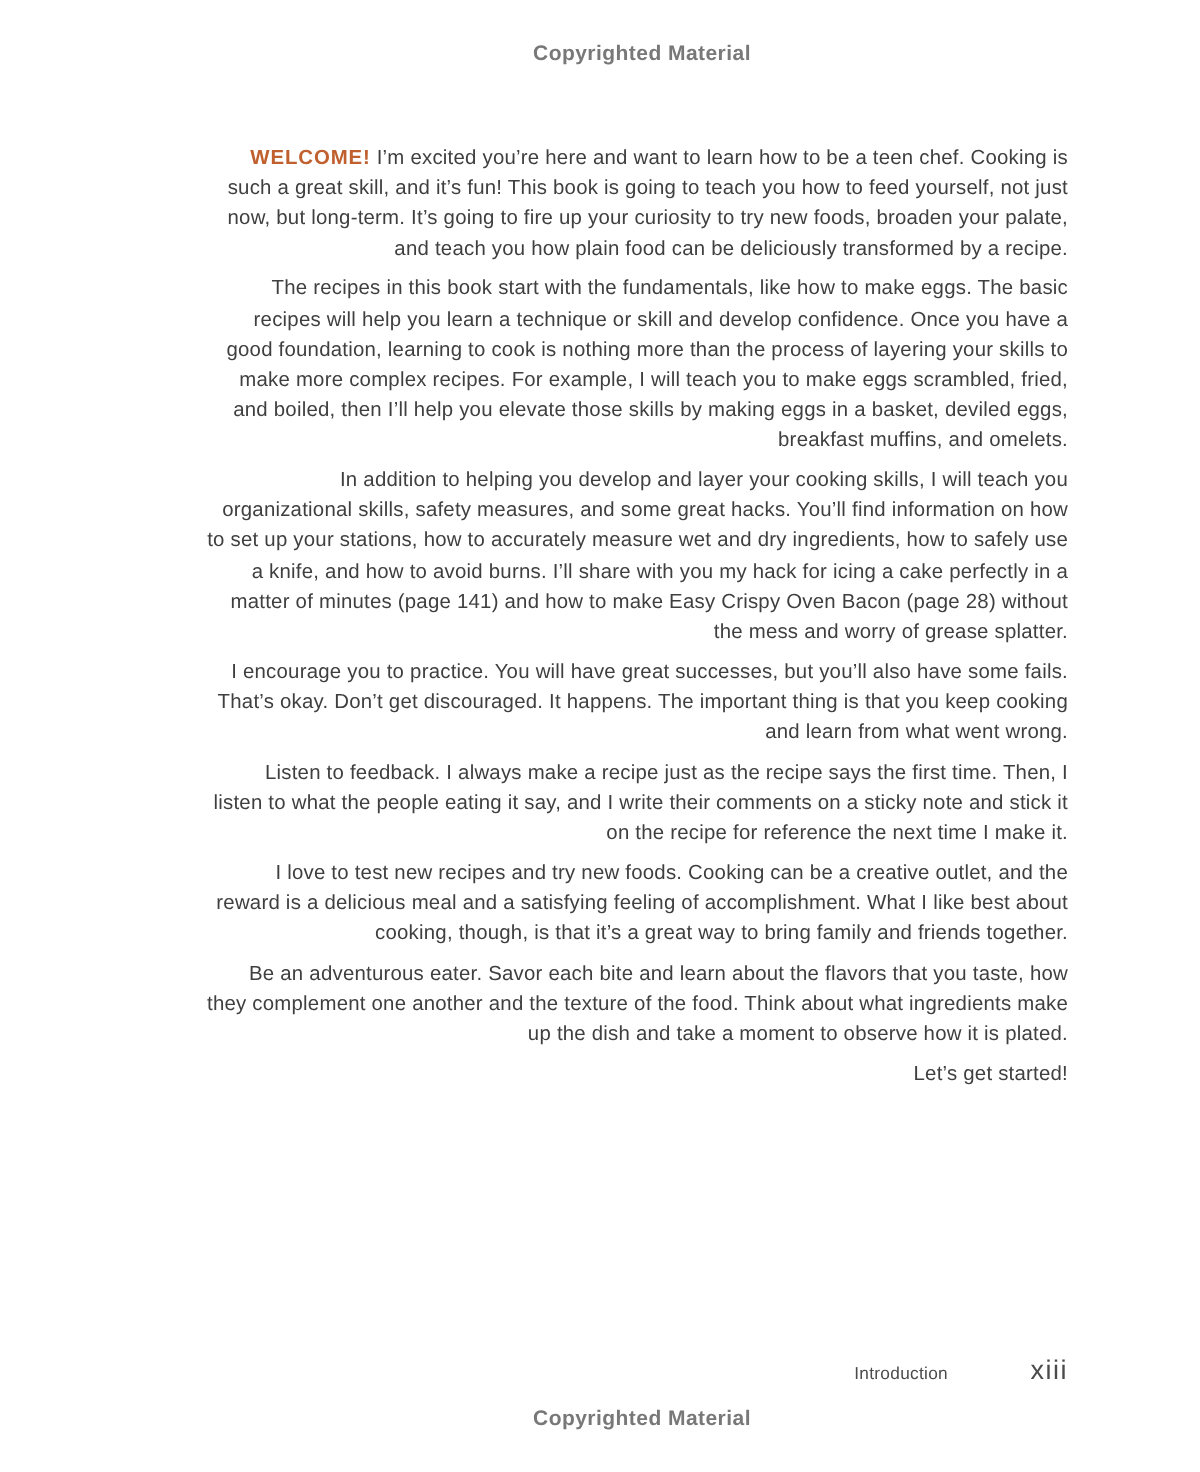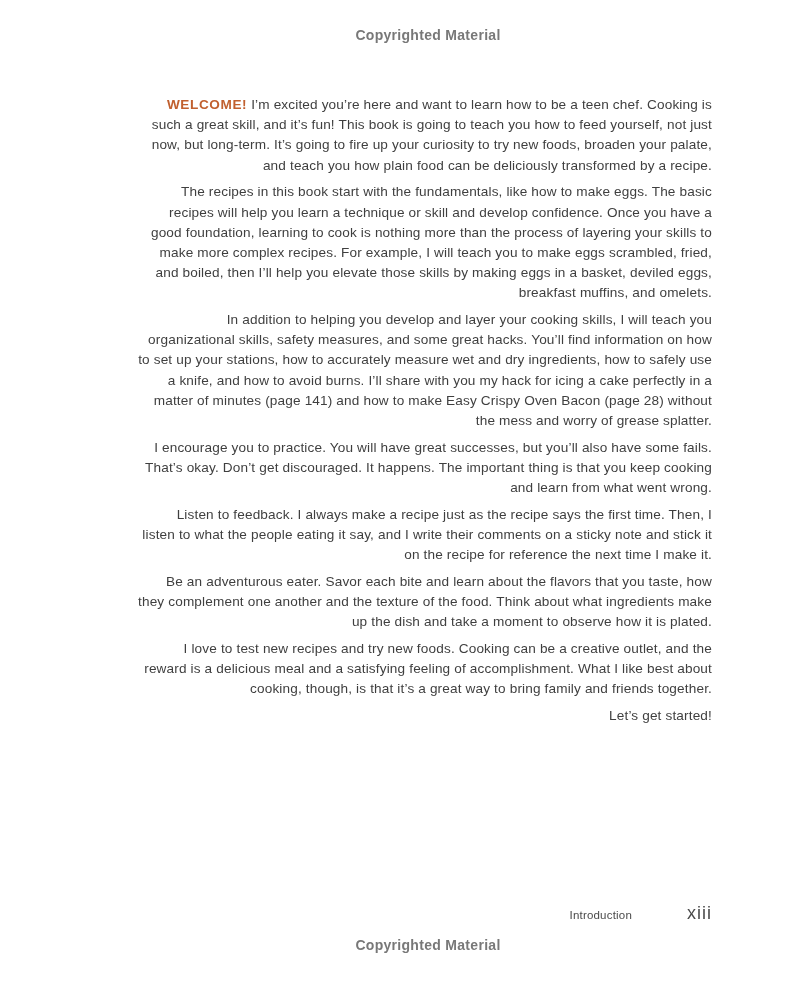--- a/index.html
+++ b/index.html
@@ -76,22 +76,22 @@
 
   <div class="copyright-banner top">Copyrighted Material</div>
 
   <div class="body-text">
     <p class="para"><span class="welcome-lead">WELCOME!</span><span> I’m excited you’re here and want to learn how to be a teen chef. Cooking is such a great skill, and it’s fun! This book is going to teach you how to feed yourself, not just now, but long-term. It’s going to fire up your curiosity to try new foods, broaden your palate, and teach you how plain food can be deliciously transformed by a recipe.</span></p>
     <div>
         <p class="para indented">The recipes in this book start with the fundamentals, like how to make eggs. The basic recipes will help you learn a technique or skill and develop confidence. Once you have a good foundation, learning to cook is nothing more than the process of layering your skills to make more complex recipes. For example, I will teach you to make eggs scrambled, fried, and boiled, then I’ll help you elevate those skills by making eggs in a basket, deviled eggs, breakfast muffins, and omelets.</p>
         <p class="para indented">In addition to helping you develop and layer your cooking skills, I will teach you organizational skills, safety measures, and some great hacks. You’ll find information on how to set up your stations, how to accurately measure wet and dry ingredients, how to safely use a knife, and how to avoid burns. I’ll share with you my hack for icing a cake perfectly in a matter of minutes (page 141) and how to make Easy Crispy Oven Bacon (page 28) without the mess and worry of grease splatter.</p>
         <p class="para indented">I encourage you to practice. You will have great successes, but you’ll also have some fails. That’s okay. Don’t get discouraged. It happens. The important thing is that you keep cooking and learn from what went wrong.</p>
         <p class="para indented">Listen to feedback. I always make a recipe just as the recipe says the first time. Then, I listen to what the people eating it say, and I write their comments on a sticky note and stick it on the recipe for reference the next time I make it.</p>
+        <p class="para indented">I love to test new recipes and try new foods. Cooking can be a creative outlet, and the reward is a delicious meal and a satisfying feeling of accomplishment. What I like best about cooking, though, is that it’s a great way to bring family and friends together.</p>
         <p class="para indented">Be an adventurous eater. Savor each bite and learn about the flavors that you taste, how they complement one another and the texture of the food. Think about what ingredients make up the dish and take a moment to observe how it is plated.</p>
-        <p class="para indented">I love to test new recipes and try new foods. Cooking can be a creative outlet, and the reward is a delicious meal and a satisfying feeling of accomplishment. What I like best about cooking, though, is that it’s a great way to bring family and friends together.</p>
         <p class="para indented">Let’s get started!</p>
       </div>
   </div>
 
   <div class="running-footer">
     <span class="section">Introduction</span>
     <span class="folio">xiii</span>
   </div>
 
   <div class="copyright-banner bottom">Copyrighted Material</div>

